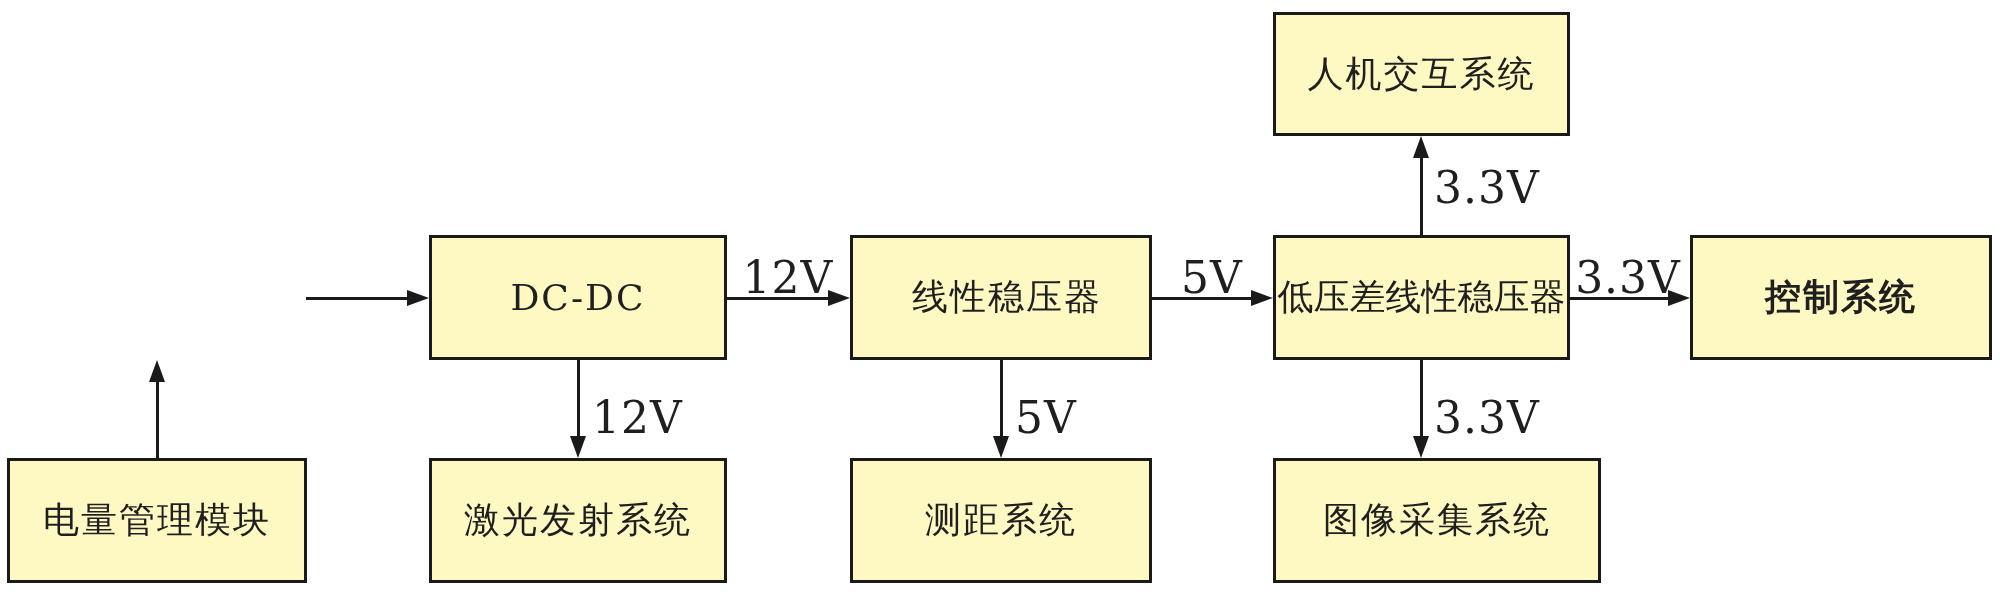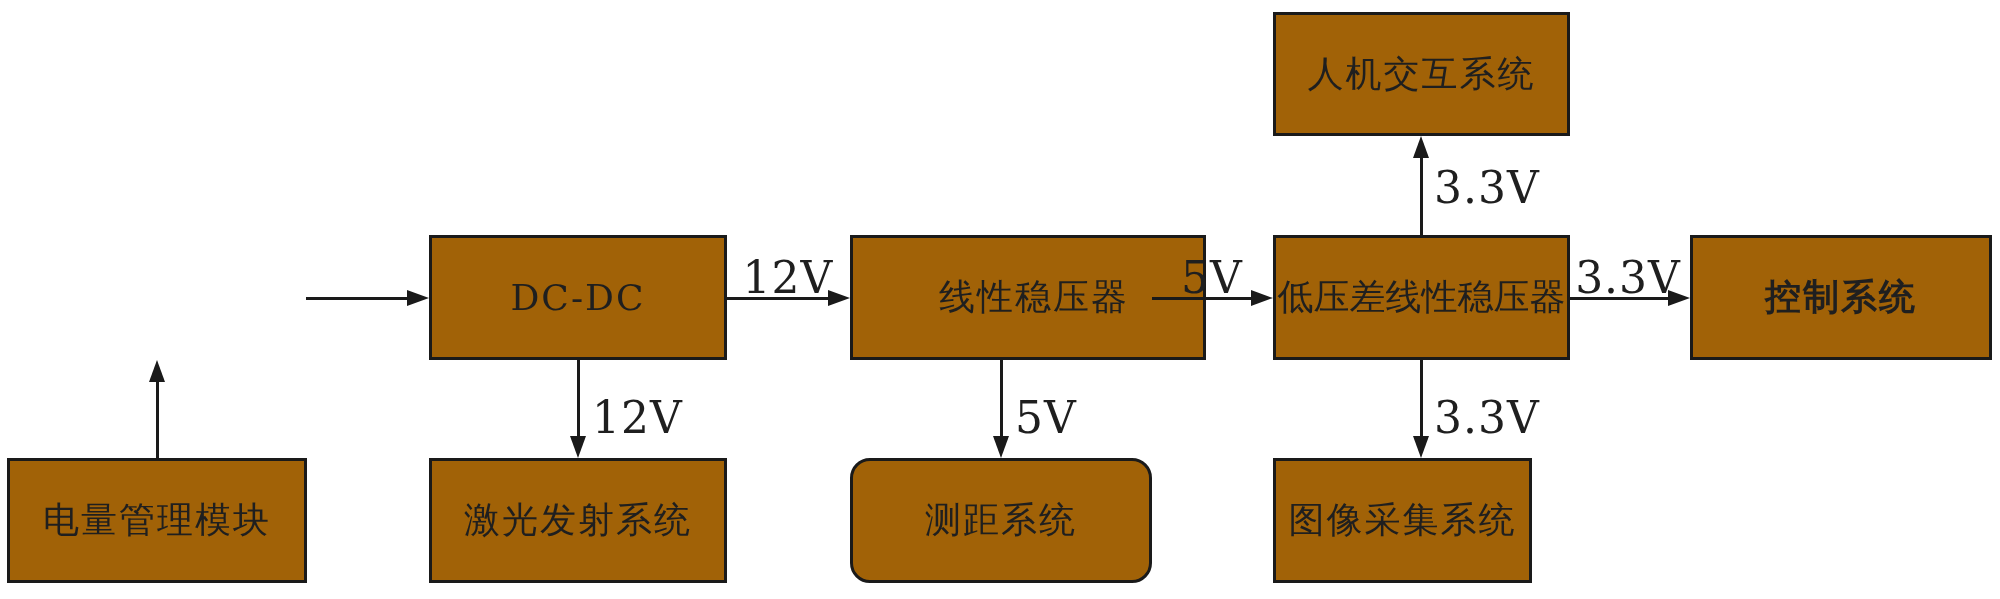--- a/index.html
+++ b/index.html
@@ -8,42 +8,42 @@
     width: 2000px;
     height: 599px;
     background: #ffffff;
     font-family: "DejaVu Serif", "Liberation Serif", serif;
     overflow: hidden;
   }
   .node {
     position: absolute;
     box-sizing: border-box;
     border: 3px solid #1a1a1a;
-    background: #a16207;
+    background: #fef9c3;
     display: flex;
     align-items: center;
     justify-content: center;
     color: #1f1f1f;
     font-size: 36px;
     letter-spacing: 2px;
     white-space: nowrap;
   }
   
   #n-battery { left: 7px;    top: 235px; width: 300px; height: 125px; }
   #n-dcdc    { left: 429px;  top: 235px; width: 298px; height: 125px; text-align: right; }
-  #n-linear  { left: 850px;  top: 235px; width: 356px; height: 125px; padding-left: 12px; }
+  #n-linear  { left: 850px;  top: 235px; width: 302px; height: 125px; padding-left: 12px; }
   #n-ldo     { left: 1273px; top: 235px; width: 297px; height: 125px; letter-spacing: 0; }
   #n-control { left: 1690px; top: 235px; width: 302px; height: 125px; font-weight: bold; }
   
   #n-hmi     { left: 1273px; top: 12px;  width: 297px; height: 124px; }
   
   #n-pm      { left: 7px;    top: 458px; width: 300px; height: 125px; }
   #n-laser   { left: 429px;  top: 458px; width: 298px; height: 125px; }
-  #n-ranging { left: 850px;  top: 458px; width: 302px; height: 125px; border-radius: 20px; }
-  #n-image   { left: 1273px; top: 458px; width: 259px; height: 125px; }
+  #n-ranging { left: 850px;  top: 458px; width: 302px; height: 125px; }
+  #n-image   { left: 1273px; top: 458px; width: 328px; height: 125px; }
 
   .hline { position: absolute; height: 3px; background: #1a1a1a; }
   .vline { position: absolute; width: 3px;  background: #1a1a1a; }
   .head  { position: absolute; width: 0; height: 0; }
   .head-r { border-top: 8px solid transparent; border-bottom: 8px solid transparent; border-left: 22px solid #1a1a1a; }
   .head-d { border-left: 8px solid transparent; border-right: 8px solid transparent; border-top: 22px solid #1a1a1a; }
   .head-u { border-left: 8px solid transparent; border-right: 8px solid transparent; border-bottom: 22px solid #1a1a1a; }
 
   
   #a-batt-dcdc    { left: 306px;  top: 297px; width: 103px; }

